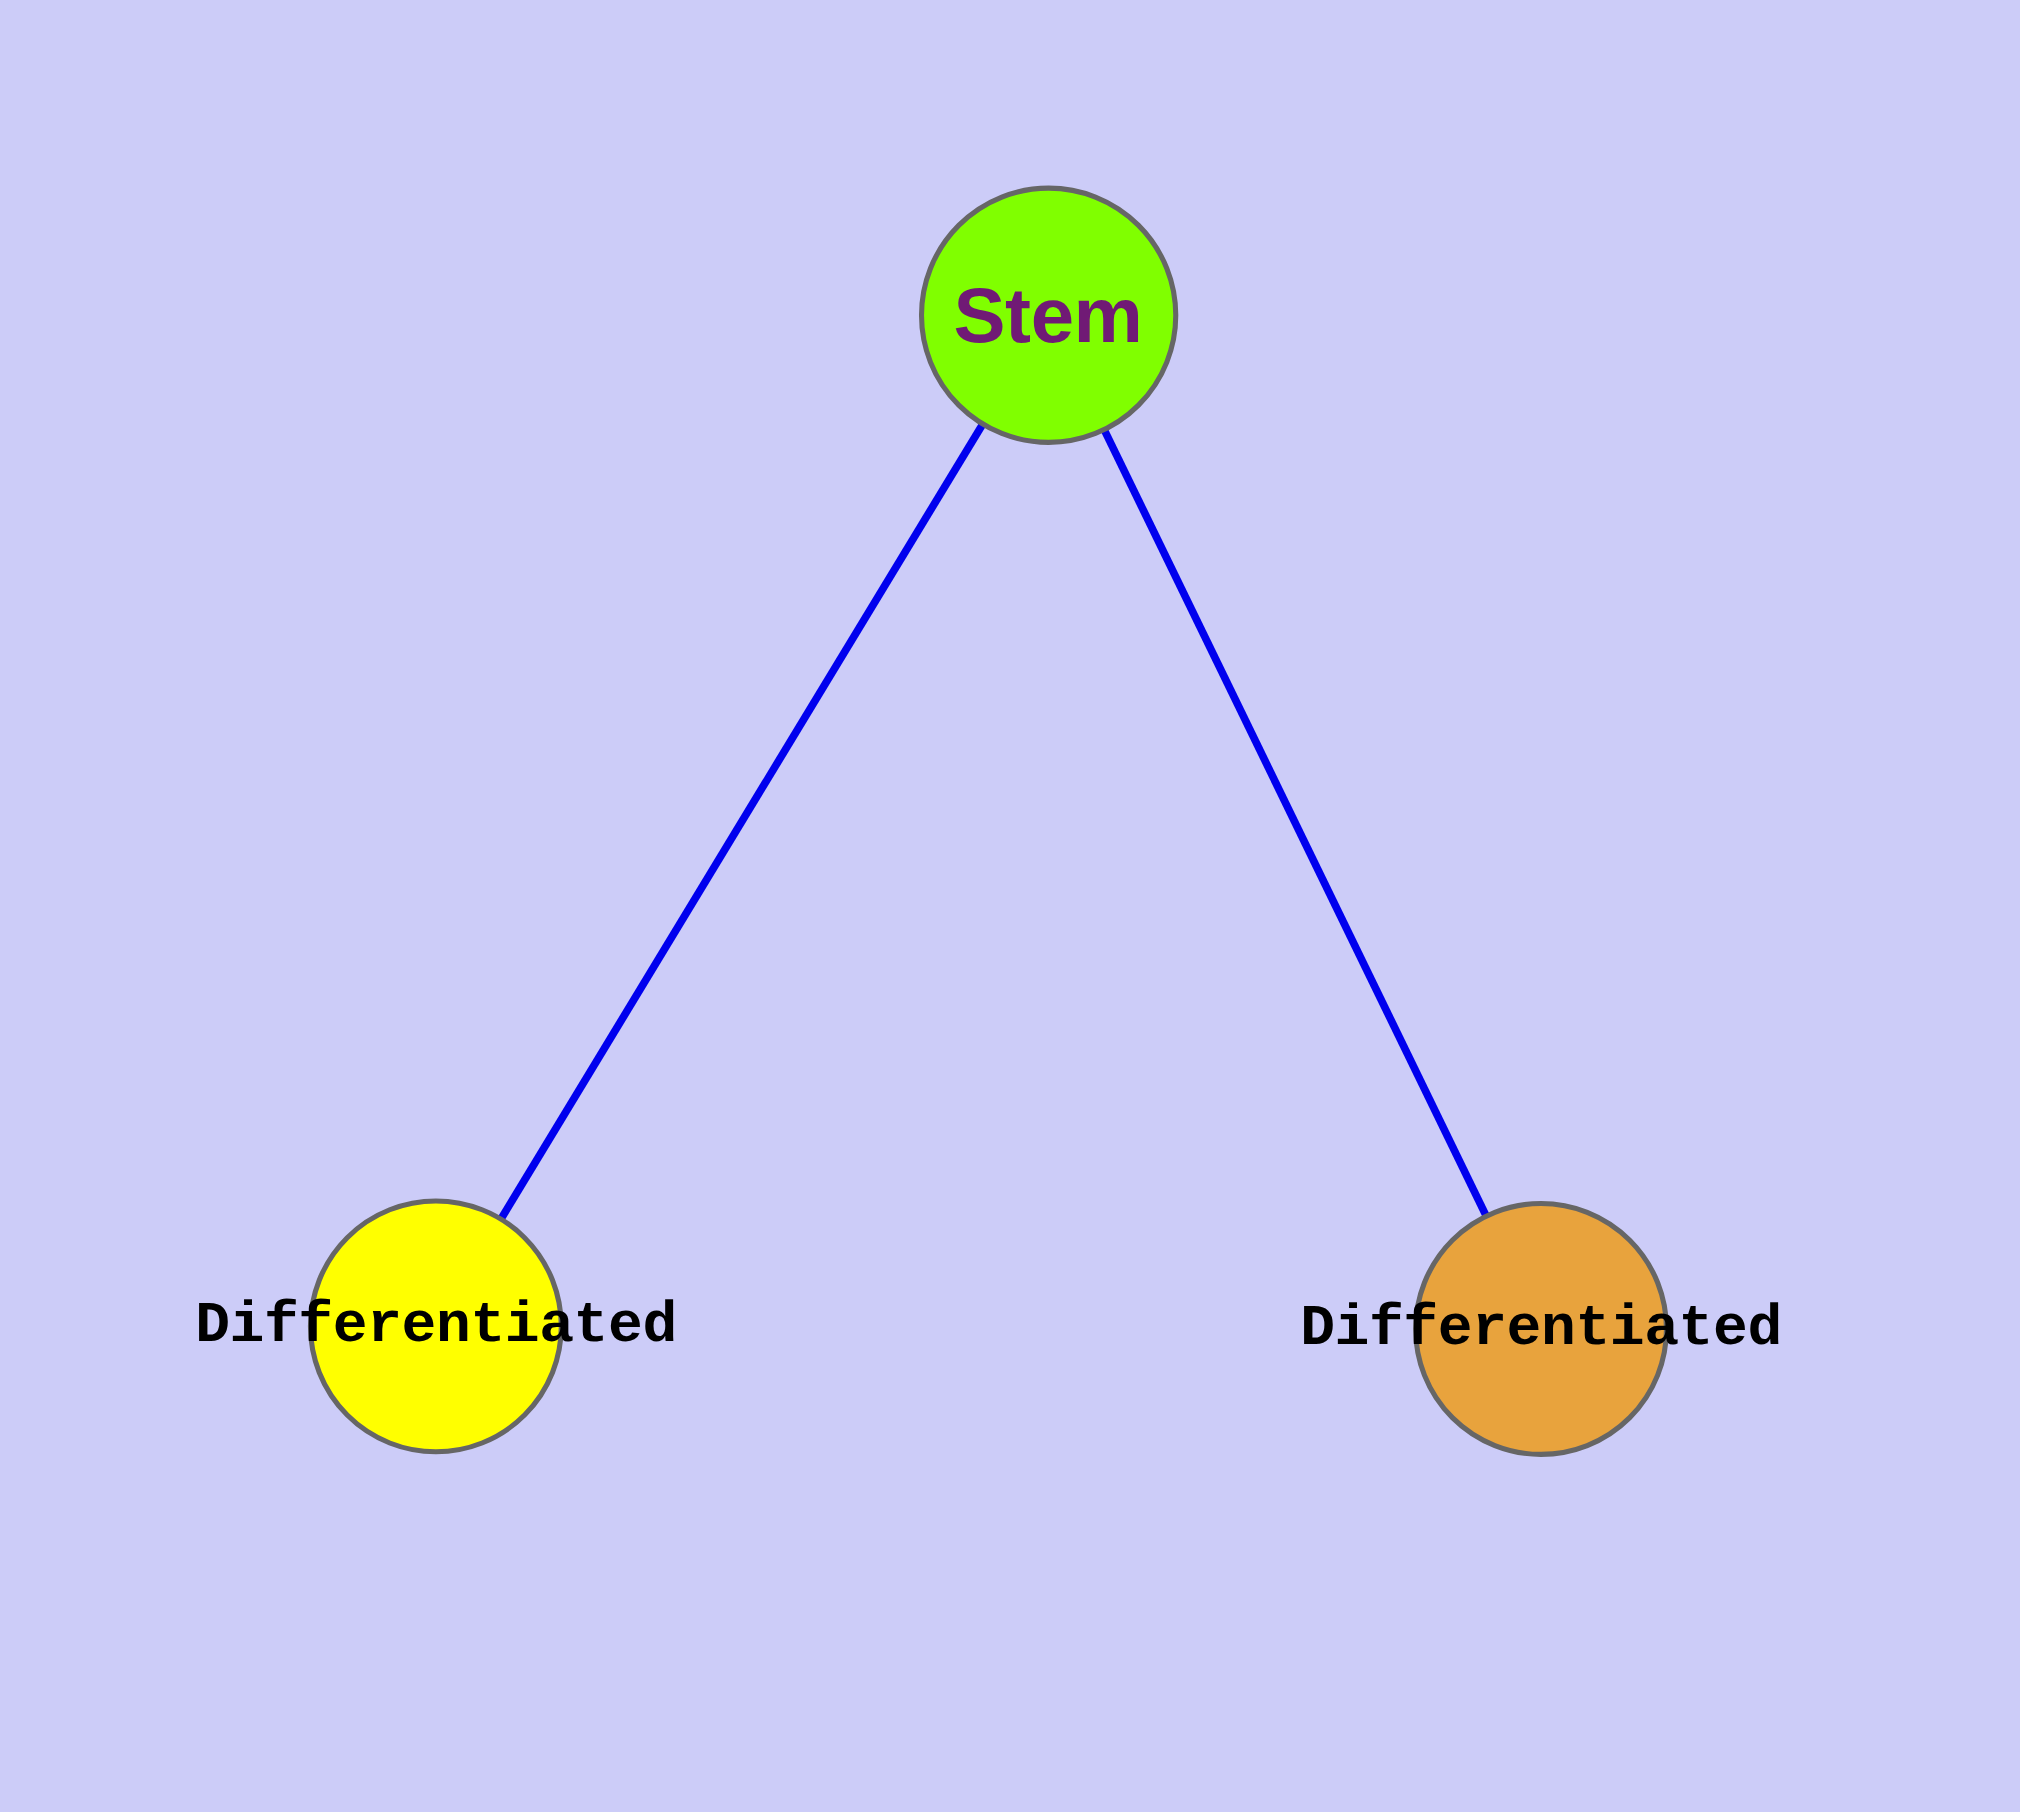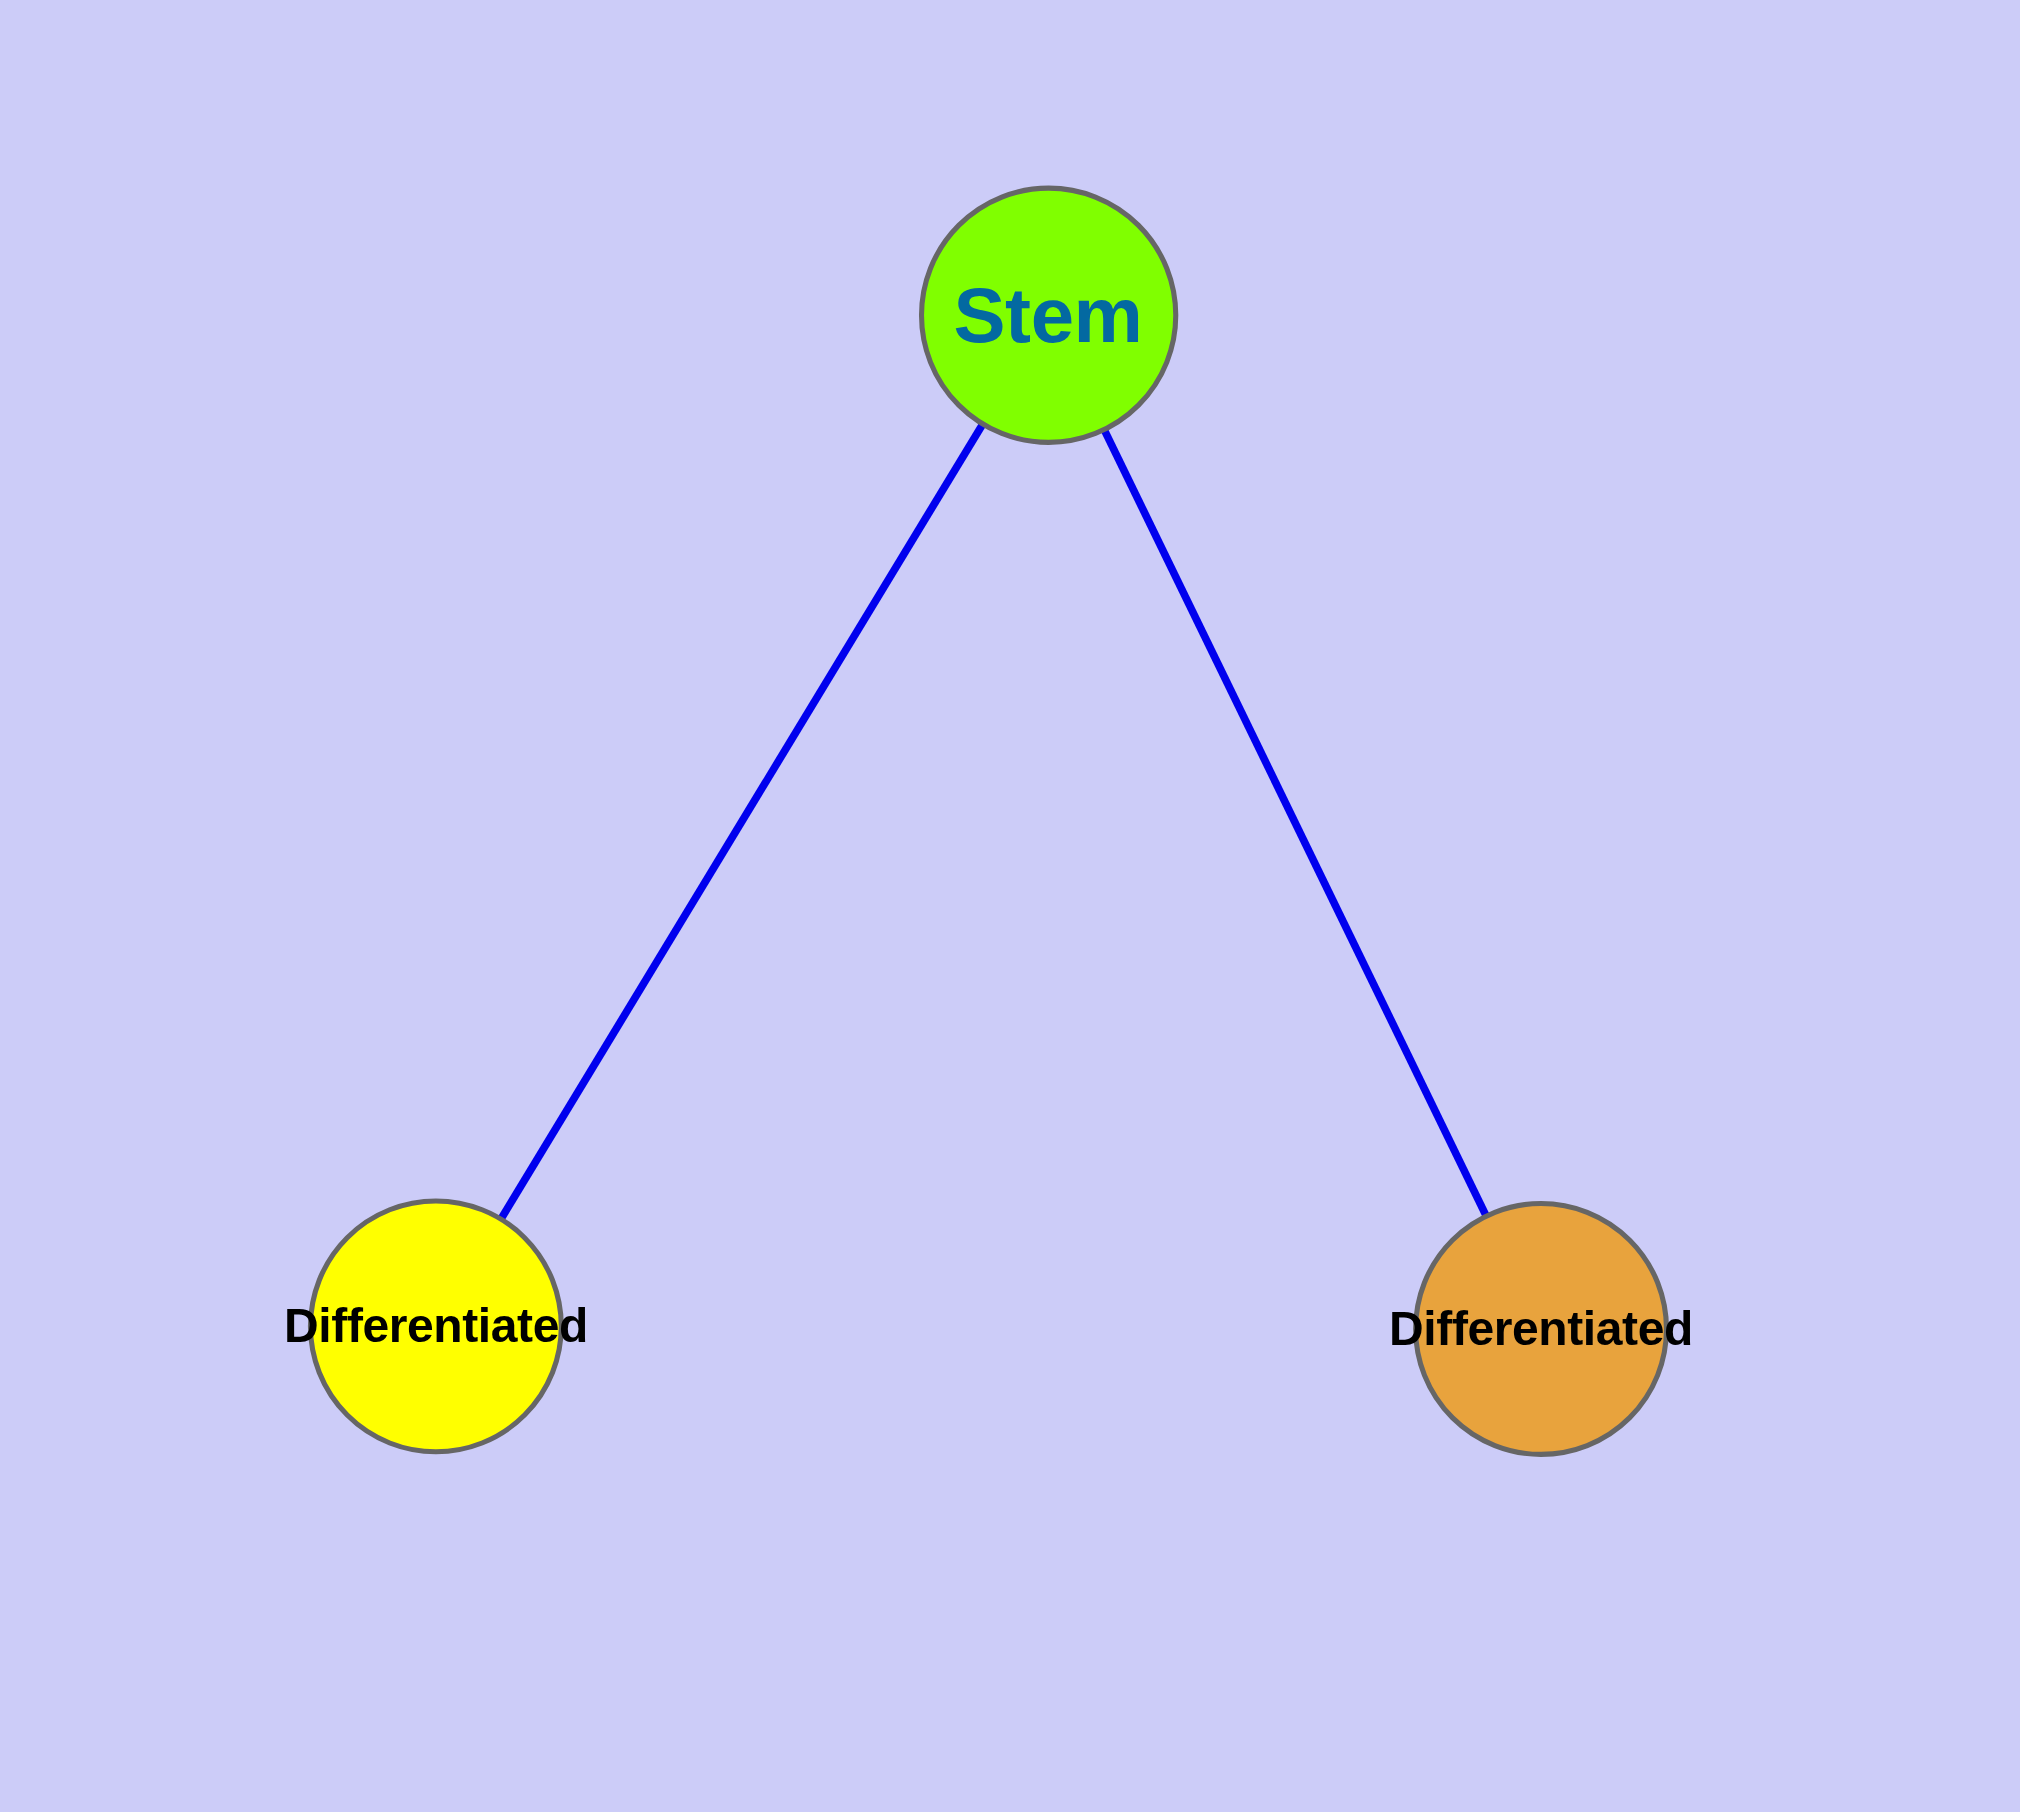--- a/index.html
+++ b/index.html
@@ -33,21 +33,21 @@
     text-align: center;
     font-weight: bold;
     color: #000000;
     line-height: 1.06;
     white-space: pre;
     letter-spacing: -0.4px;
     transform: translate(-50%, -50%);
     pointer-events: none;
   }
   .label-stem   { font-size: 78px; }
-  .label-leaf   { font-size: 48px; }
+  .label-leaf   { font-size: 58px; font-family: Liberation Mono, monospace; }
 </style>
 </head>
 <body>
 
 <div id="canvas" style="width: 2021px; height: 1812px;">
 
   <div id="bg-layer" style="background: rgb(204, 204, 248);"></div>
 
   <svg id="graph-svg" viewBox="0 0 2384 2138" xmlns="http://www.w3.org/2000/svg" style="width: 2021px; height: 1812px;">
 
@@ -56,19 +56,19 @@
         <line x1="1299.9216813527826" y1="501.52552650245775" x2="1755.9522308882283" y2="1440.2734391434096" stroke="#0000ee" stroke-width="9" stroke-linecap="butt"></line>
       </g>
     <g id="nodes-group">
         <circle cx="1237" cy="372" r="150" fill="#80ff00" stroke="#666666" stroke-width="6"></circle>
         <circle cx="514" cy="1565" r="148" fill="#ffff00" stroke="#666666" stroke-width="6"></circle>
         <circle cx="1818" cy="1568" r="148" fill="#e8a33d" stroke="#666666" stroke-width="6"></circle>
       </g>
   </svg>
 
   <div id="labels-layer">
-      <div class="node-label label-stem" style="left: 1048px; top: 315px; color: #0369a1;"><span>Stem</span></div>
+      <div class="node-label label-stem" style="left: 1048px; top: 315px; color: #701a75;"><span>Stem</span></div>
       <div class="node-label label-leaf" style="left: 436px; top: 1326px; color: rgb(0, 0, 0);"><span>Differentiated</span><br></div>
       <div class="node-label label-leaf" style="left: 1541px; top: 1329px; color: rgb(0, 0, 0);"><span>Differentiated</span><br></div>
     </div>
 
 </div>
 
 
 </body></html>

